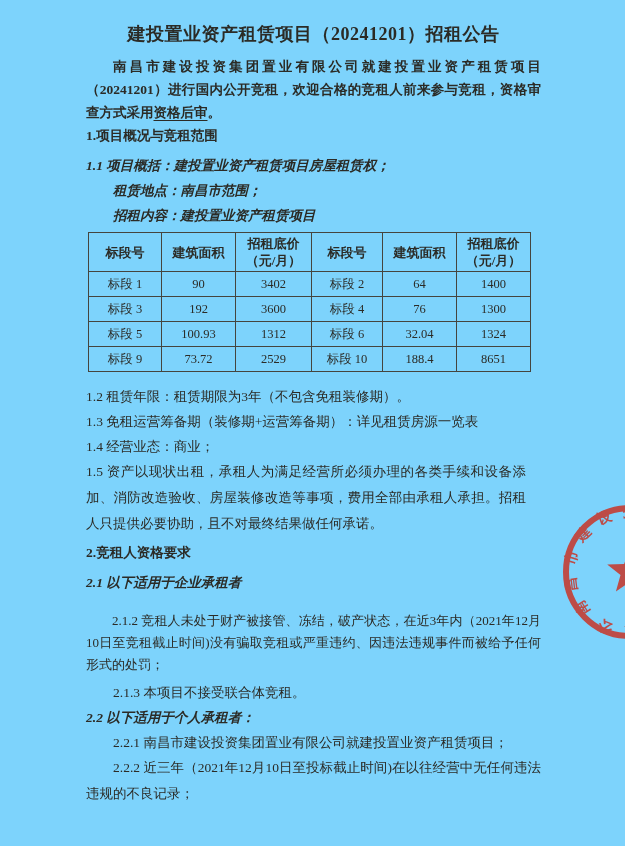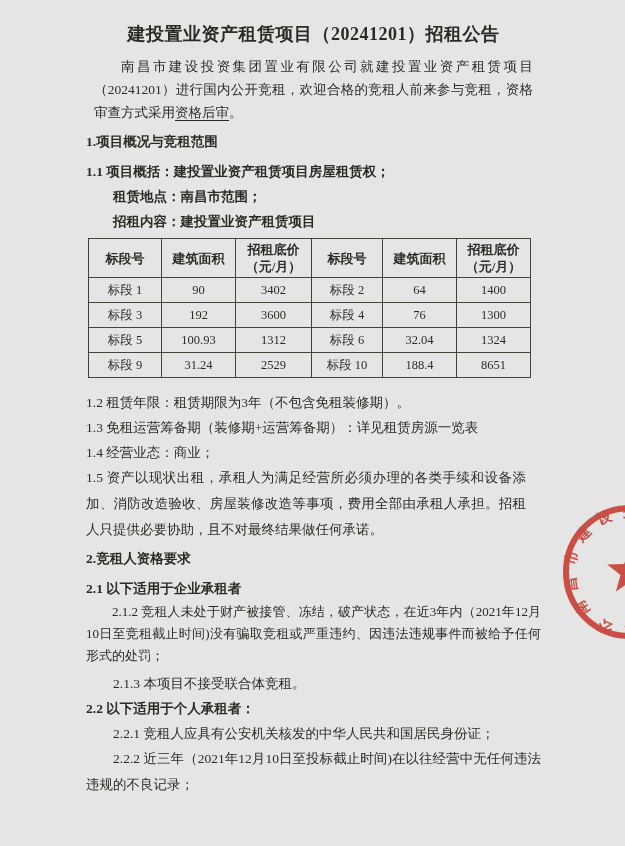--- a/index.html
+++ b/index.html
@@ -1,60 +1,60 @@
 <!DOCTYPE html>
 <html><head>
 <meta charset="utf-8">
 <style>
   html,body { margin:0; padding:0; background:#ffffff; }
   .page {
     position:relative;
     width:625px; height:846px;
     box-sizing:border-box;
     padding:22px 84px 0 86px;
-    background:#e5e5e5;
+    background:#7dd3fc;
     overflow:hidden;
     font-family:"Liberation Serif","DejaVu Serif",serif;
     color:#2b2b26;
   }
   .doc-title {
     font-size:18px; font-weight:bold; text-align:center;
     line-height:25px; margin:0 0 8px 0; letter-spacing:0.5px;
   }
   .intro {
     font-size:13.5px; line-height:23px; text-indent:2em;
-    text-align:justify; margin:8px;
+    text-align:justify; margin:0;font-weight:bold;
   }
   .u { text-decoration:underline; text-underline-offset:3px; }
   .sec-heading {
     font-size:13.5px; font-weight:bold; line-height:19px;
     margin:2px 0 8px 0;
   }
   .sec2-heading {
     font-size:13.5px; font-weight:bold; line-height:19px;
     margin:6px 0 8px 0;
   }
   .line { font-size:13.5px; line-height:25px; margin:0; }
-  .line.semibold { font-weight:bold; }
+  .line.semibold { font-weight:bold;font-style:italic; }
   .ind { padding-left:2em; }
   .tind { text-indent:2em; }
   table.lots {
     border-collapse:collapse; table-layout:fixed;
     width:442px; margin:4px 0 12px 2px;padding-left:32px;
   }
   table.lots th, table.lots td {
     border:1px solid #45453e; text-align:center; vertical-align:middle;
     padding:0; color:#2b2b26;
   }
   table.lots th { font-size:13px; font-weight:bold; height:38px; line-height:17px; }
   table.lots td { font-size:12.5px; height:24px; }
   .para {
     font-size:13.5px; line-height:26px; text-align:justify; margin:0 15px 6px 0;
   }
-  .para.tight { font-size:13px; line-height:22px; margin:0 0 4px 0; }
+  .para.tight { font-size:13px; line-height:22px; margin:15px 0 4px 0; }
   .para.last { margin:0; }
   .stamp {
     position:absolute; top:500px; right:0; width:66px; height:144px;
     pointer-events:none;
   }
 </style>
 </head>
 <body>
 
 <div class="page">
@@ -114,40 +114,40 @@
       <tr>
         <td>标段 5</td>
         <td>100.93</td>
         <td>1312</td>
         <td>标段 6</td>
         <td>32.04</td>
         <td>1324</td>
       </tr>
       <tr>
         <td>标段 9</td>
-        <td>31.24</td>
+        <td>73.72</td>
         <td>2529</td>
         <td>标段 10</td>
         <td>188.4</td>
         <td>8651</td>
       </tr>
     </tbody>
   </table>
 
   <div class="line">1.2 租赁年限：租赁期限为3年（不包含免租装修期）。</div>
   <div class="line">1.3 免租运营筹备期（装修期+运营筹备期）：详见租赁房源一览表</div>
   <div class="line">1.4 经营业态：商业；</div>
   <p class="para">1.5 资产以现状出租，承租人为满足经营所必须办理的各类手续和设备添加、消防改造验收、房屋装修改造等事项，费用全部由承租人承担。招租人只提供必要协助，且不对最终结果做任何承诺。</p>
 
   <div class="sec2-heading">2.竞租人资格要求</div>
   <div class="line semibold">2.1 以下适用于企业承租者</div>
   <p class="para tight tind">2.1.2 竞租人未处于财产被接管、冻结，破产状态，在近3年内（2021年12月10日至竞租截止时间)没有骗取竞租或严重违约、因违法违规事件而被给予任何形式的处罚；</p>
   <div class="line ind">2.1.3 本项目不接受联合体竞租。</div>
   <div class="line semibold">2.2 以下适用于个人承租者：</div>
-  <div class="line tind">2.2.1 竞租人应具有公安机关核发的中华人民共和国居民身份证；</div>
+  <div class="line tind">2.2.1 南昌市建设投资集团置业有限公司就建投置业资产租赁项目；</div>
   <p class="para last tind">2.2.2 近三年（2021年12月10日至投标截止时间)在以往经营中无任何违法违规的不良记录；</p>
 
   <div class="stamp">
     <svg width="66" height="144" viewBox="0 0 66 144" xmlns="http://www.w3.org/2000/svg">
       <g opacity="0.88">
         <circle cx="71" cy="72" r="64" fill="none" stroke="#c63a2f" stroke-width="6"></circle>
         <path id="sealArc" d="M 32 111 A 55 55 0 1 1 110 33 A 55 55 0 1 1 32 111" fill="none"></path>
         <text font-size="14.5" font-weight="bold" fill="#c63a2f" letter-spacing="10" font-family="Liberation Serif, DejaVu Serif, serif">
           <textPath href="#sealArc">南昌市建设投资集团置业有限公司</textPath>
         </text>

